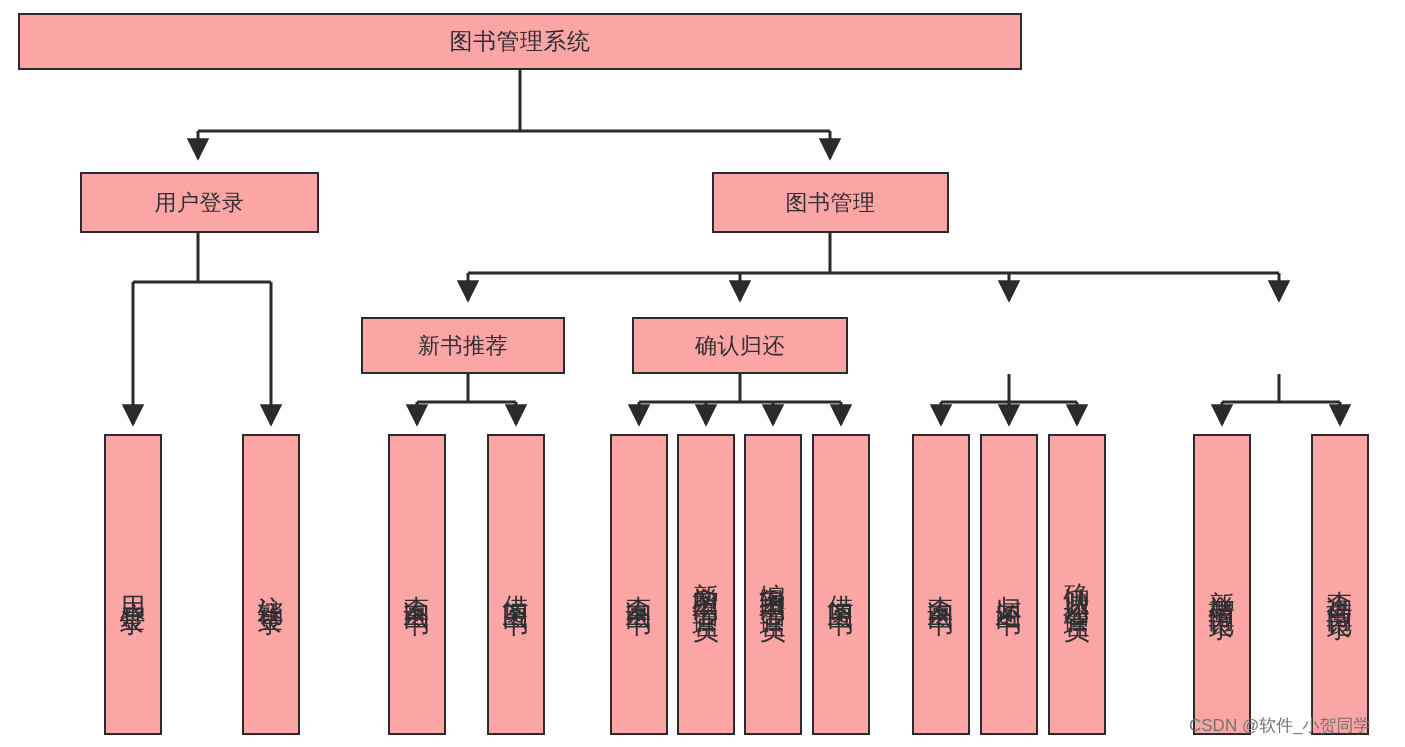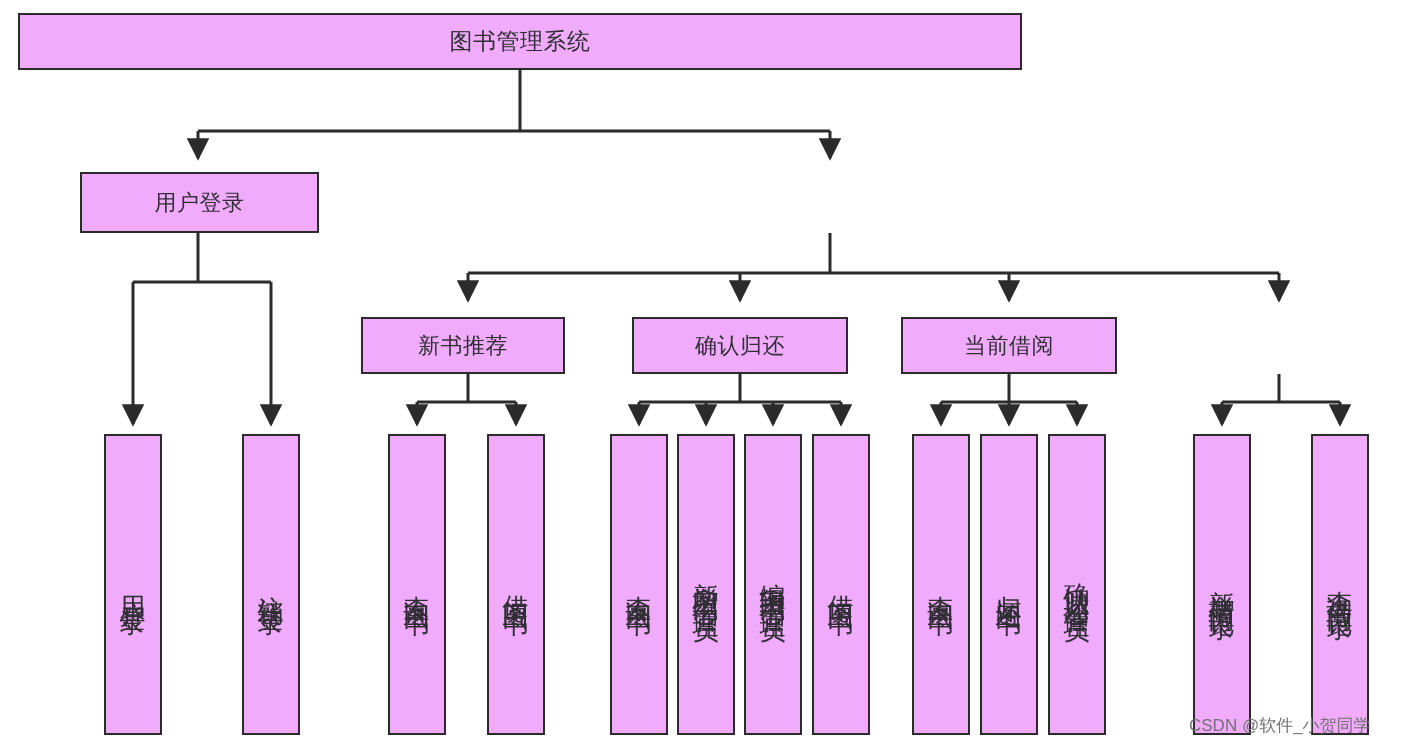--- a/index.html
+++ b/index.html
@@ -22,21 +22,21 @@
     position: absolute;
     left: 0;
     top: 0;
     width: 1405px;
     height: 747px;
     pointer-events: none;
   }
   .node {
     position: absolute;
     box-sizing: border-box;
-    background: #f0abfc;
+    background: #fca5a5;
     border: 2px solid #2b2b2b;
     display: flex;
     align-items: center;
     justify-content: center;
     color: #2f2f33;
     z-index: 2;
   }
   .node .label {
     display: block;
     text-align: center;
@@ -131,30 +131,30 @@
     </g>
   </svg>
 
   <div class="node root horiz" style="left:18px; top:13px; width:1004px; height:57px;">
     <span class="label">图书管理系统</span>
   </div>
 
   <div class="node horiz" style="left:80px; top:172px; width:239px; height:61px;">
     <span class="label">用户登录</span>
   </div>
+  <div class="node horiz" style="left:712px; top:172px; width:237px; height:61px;">
+    <span class="label">图书管理</span>
+  </div>
 
   <div class="node horiz" style="left:361px; top:317px; width:204px; height:57px;">
     <span class="label">新书推荐</span>
   </div>
   <div class="node horiz" style="left:632px; top:317px; width:216px; height:57px;">
     <span class="label">确认归还</span>
   </div>
-  <div class="node horiz" style="left:901px; top:317px; width:216px; height:57px;">
-    <span class="label">当前借阅</span>
-  </div>
 
   <div class="node vert" style="left:104px; top:434px; width:58px; height:301px;">
     <span class="label">用户登录</span>
   </div>
   <div class="node vert" style="left:242px; top:434px; width:58px; height:301px;">
     <span class="label">注销登录</span>
   </div>
 
   <div class="node vert" style="left:388px; top:434px; width:58px; height:301px;">
     <span class="label">查询图书</span>

